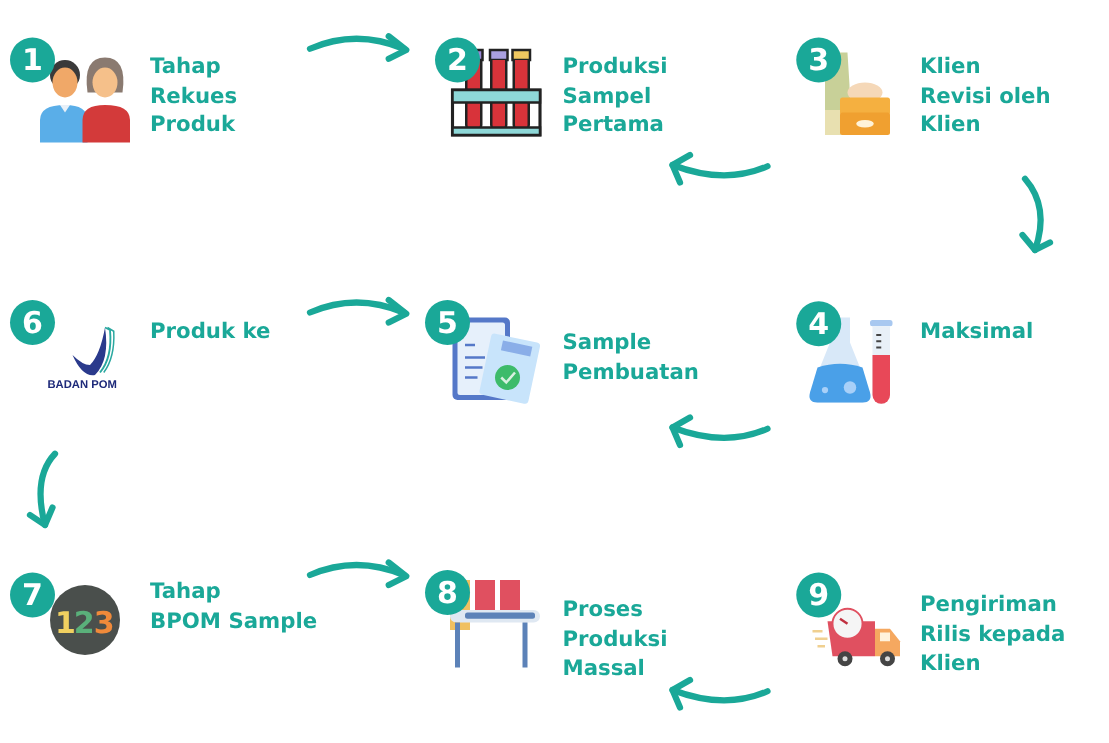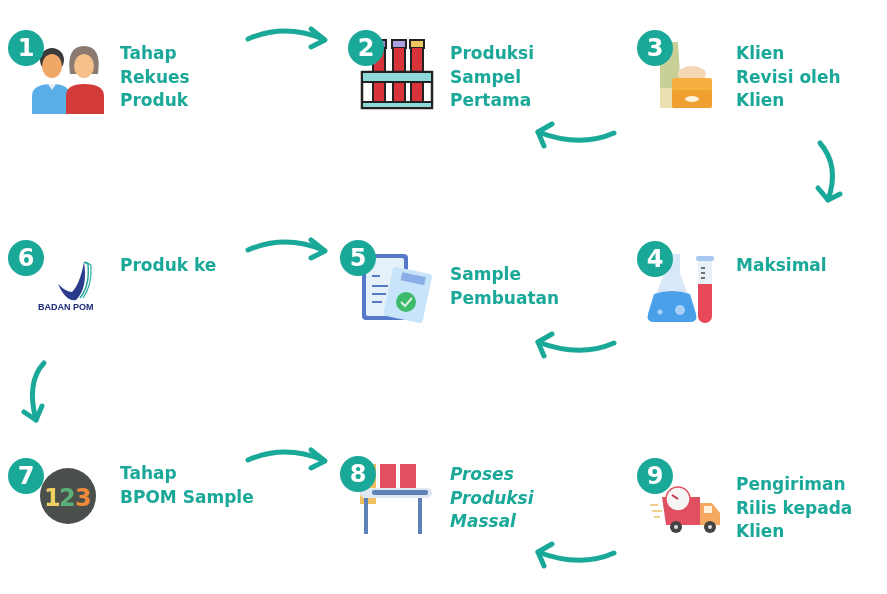--- a/index.html
+++ b/index.html
@@ -147,21 +147,21 @@
   <div class="badge" style="left:340px;top:456px;">8</div>
   <svg class="icon" style="left:358px;top:458px;" viewBox="0 0 78 78">
     <rect x="2" y="6" width="16" height="40" fill="#f0c060"></rect>
     <rect x="22" y="6" width="16" height="24" fill="#e05060"></rect>
     <rect x="42" y="6" width="16" height="24" fill="#e05060"></rect>
     <rect x="2" y="30" width="72" height="10" rx="5" fill="#dfe8f2"></rect>
     <rect x="14" y="32" width="56" height="5" rx="2" fill="#5c82b8"></rect>
     <rect x="6" y="40" width="4" height="36" fill="#5c82b8"></rect>
     <rect x="60" y="40" width="4" height="36" fill="#5c82b8"></rect>
   </svg>
-  <div class="label" style="left:450px;top:463px;font-style:italic;">
+  <div class="label" style="left:450px;top:477px;">
     <span>Proses</span>
     <span>Produksi</span>
     <span>Massal</span>
   </div>
 </div>
 
 <div class="step" style="left:0;top:0;">
   <div class="badge" style="left:637px;top:458px;">9</div>
   <svg class="icon" style="left:648px;top:470px;" viewBox="0 0 78 60">
     <line x1="2" y1="26" x2="10" y2="26" stroke="#f0d090" stroke-width="2"></line>

